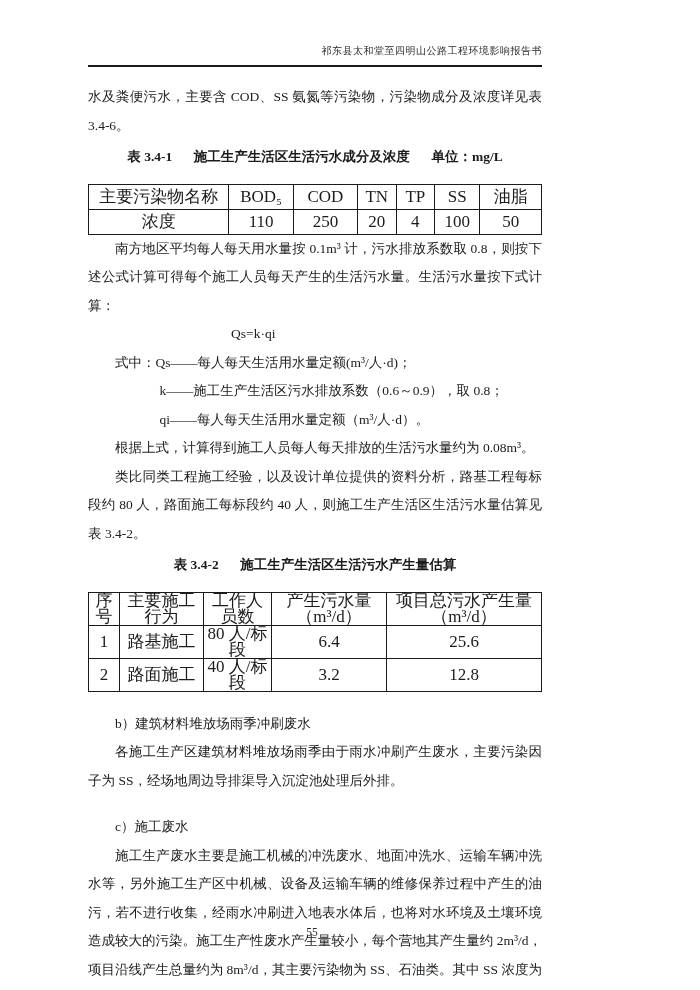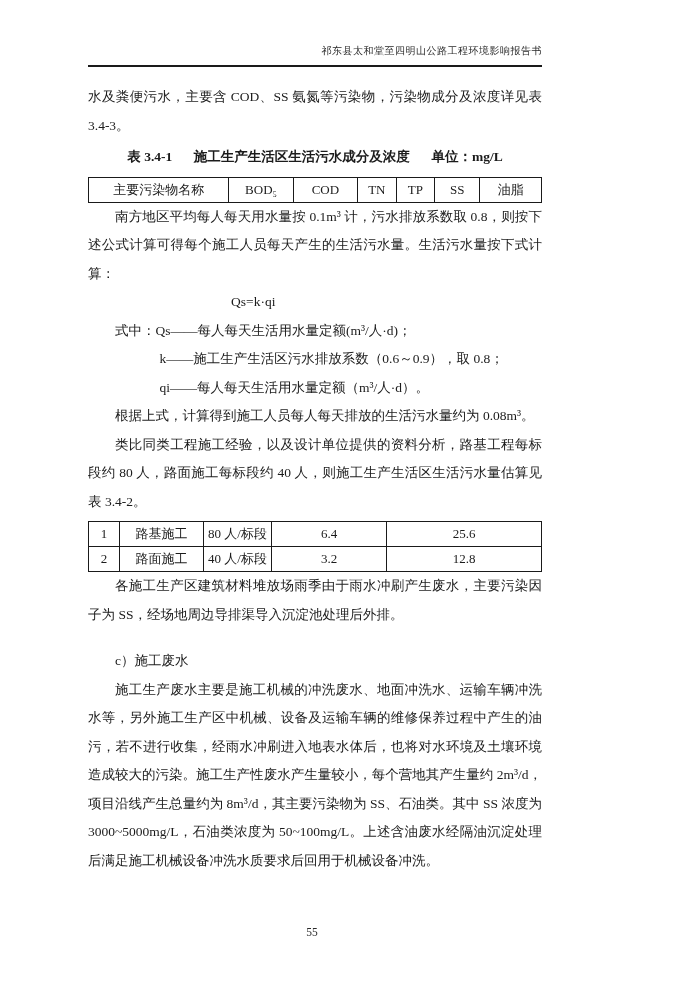--- a/index.html
+++ b/index.html
@@ -39,22 +39,22 @@
     font-weight: bold;
     margin-top: 3px;
     white-space: nowrap;
   }
   .caption .cap-title { margin-left: 1.6em; }
   .caption .cap-unit { margin-left: 1.6em; }
   table {
     width: 100%;
     border-collapse: collapse;
     table-layout: fixed;
-    margin-top: 5px;
-    font-size: 13px;
+    margin-top: 12px;
+    font-size: 17px;
   }
   td {
     border: 1.2px solid #1a1a1a;
     height: 24px;
     text-align: center;
     vertical-align: middle;
     padding: 0 2px;
     line-height: 16px;
     overflow: hidden;
   }
@@ -77,21 +77,21 @@
 <body>
 
 <div class="page">
 
   <div class="doc-header">
     <span>祁东县太和堂至四明山公路工程环境影响报告书</span>
   </div>
 
   <div class="content">
 
-    <p class="noindent">水及粪便污水，主要含 COD、SS 氨氮等污染物，污染物成分及浓度详见表 3.4-3。</p>
+    <p class="noindent">水及粪便污水，主要含 COD、SS 氨氮等污染物，污染物成分及浓度详见表 3.4-6。</p>
 
     <div class="caption">
       <span class="cap-label">表 3.4-1</span><span class="cap-title">施工生产生活区生活污水成分及浓度</span><span class="cap-unit">单位：mg/L</span>
     </div>
 
     <table>
       <colgroup>
         <col style="width:31%">
           <col style="width:14.2%">
           <col style="width:14.2%">
@@ -103,61 +103,81 @@
       <tbody>
           <tr>
         <td>主要污染物名称</td>
         <td>BOD₅</td>
         <td>COD</td>
         <td>TN</td>
         <td>TP</td>
         <td>SS</td>
         <td>油脂</td>
       </tr>
+      <tr>
+        <td>浓度</td>
+        <td>110</td>
+        <td>250</td>
+        <td>20</td>
+        <td>4</td>
+        <td>100</td>
+        <td>50</td>
+      </tr>
     </tbody>
       </table>
 
     <p class="indent gap-top">南方地区平均每人每天用水量按 0.1m³ 计，污水排放系数取 0.8，则按下述公式计算可得每个施工人员每天产生的生活污水量。生活污水量按下式计算：</p>
 
     <p class="formula-line">Qs=k·qi</p>
 
     <p class="def-line1">式中：Qs——每人每天生活用水量定额(m³/人·d)；</p>
     <p class="def-line2">k——施工生产生活区污水排放系数（0.6～0.9），取 0.8；</p>
     <p class="def-line2">qi——每人每天生活用水量定额（m³/人·d）。</p>
 
     <p class="indent">根据上式，计算得到施工人员每人每天排放的生活污水量约为 0.08m³。</p>
     <p class="indent">类比同类工程施工经验，以及设计单位提供的资料分析，路基工程每标段约 80 人，路面施工每标段约 40 人，则施工生产生活区生活污水量估算见表 3.4-2。</p>
 
+    <div class="caption">
+      <span class="cap-label">表 3.4-2</span><span class="cap-title">施工生产生活区生活污水产生量估算</span>
+    </div>
 
     <table>
       <colgroup>
         <col style="width:6.8%">
           <col style="width:18.6%">
           <col style="width:15%">
         <col style="width:25.4%">
           <col style="width:34.2%">
       </colgroup>
       <tbody>
+          <tr>
+        <td>序号</td>
+        <td>主要施工行为</td>
+        <td>工作人员数</td>
+        <td>产生污水量（m³/d）</td>
+        <td>项目总污水产生量（m³/d）</td>
+      </tr>
       <tr>
         <td>1</td>
         <td>路基施工</td>
         <td>80 人/标段</td>
         <td>6.4</td>
         <td>25.6</td>
       </tr>
       <tr>
         <td>2</td>
         <td>路面施工</td>
         <td>40 人/标段</td>
         <td>3.2</td>
         <td>12.8</td>
       </tr>
     </tbody>
       </table>
 
+    <p class="sec-title gap-top">b）建筑材料堆放场雨季冲刷废水</p>
     <p class="indent">各施工生产区建筑材料堆放场雨季由于雨水冲刷产生废水，主要污染因子为 SS，经场地周边导排渠导入沉淀池处理后外排。</p>
 
     <p class="sec-title">c）施工废水</p>
     <p class="indent">施工生产废水主要是施工机械的冲洗废水、地面冲洗水、运输车辆冲洗水等，另外施工生产区中机械、设备及运输车辆的维修保养过程中产生的油污，若不进行收集，经雨水冲刷进入地表水体后，也将对水环境及土壤环境造成较大的污染。施工生产性废水产生量较小，每个营地其产生量约 2m³/d，项目沿线产生总量约为 8m³/d，其主要污染物为 SS、石油类。其中 SS 浓度为 3000~5000mg/L，石油类浓度为 50~100mg/L。上述含油废水经隔油沉淀处理后满足施工机械设备冲洗水质要求后回用于机械设备冲洗。</p>
 
   </div>
 
   <div class="page-number">55</div>
 
 </div>

